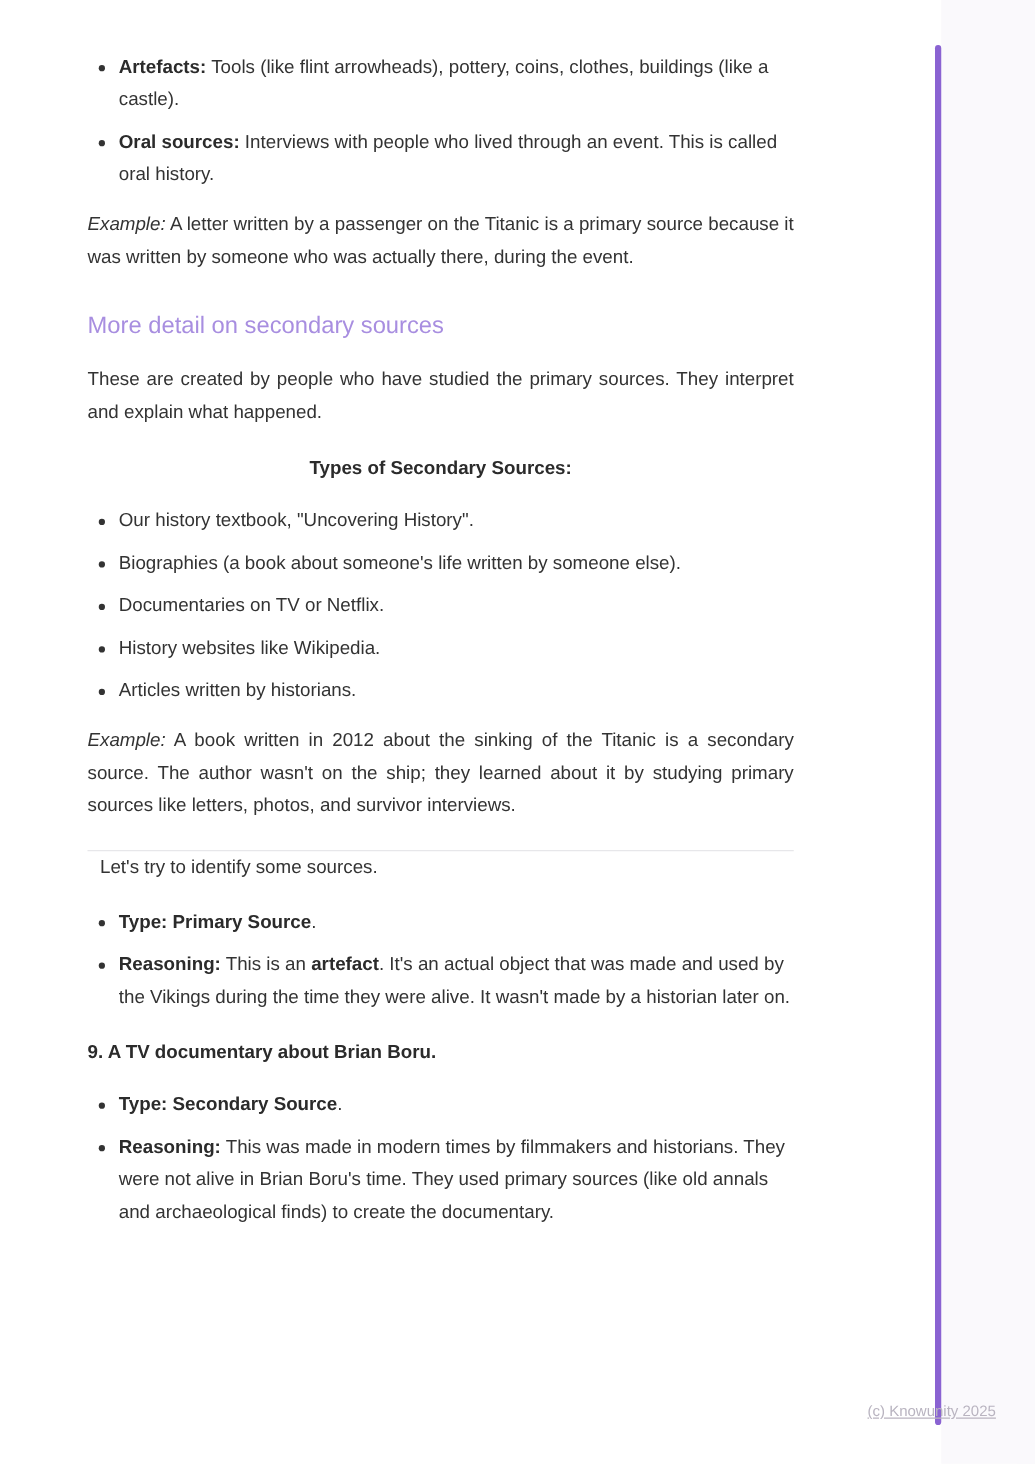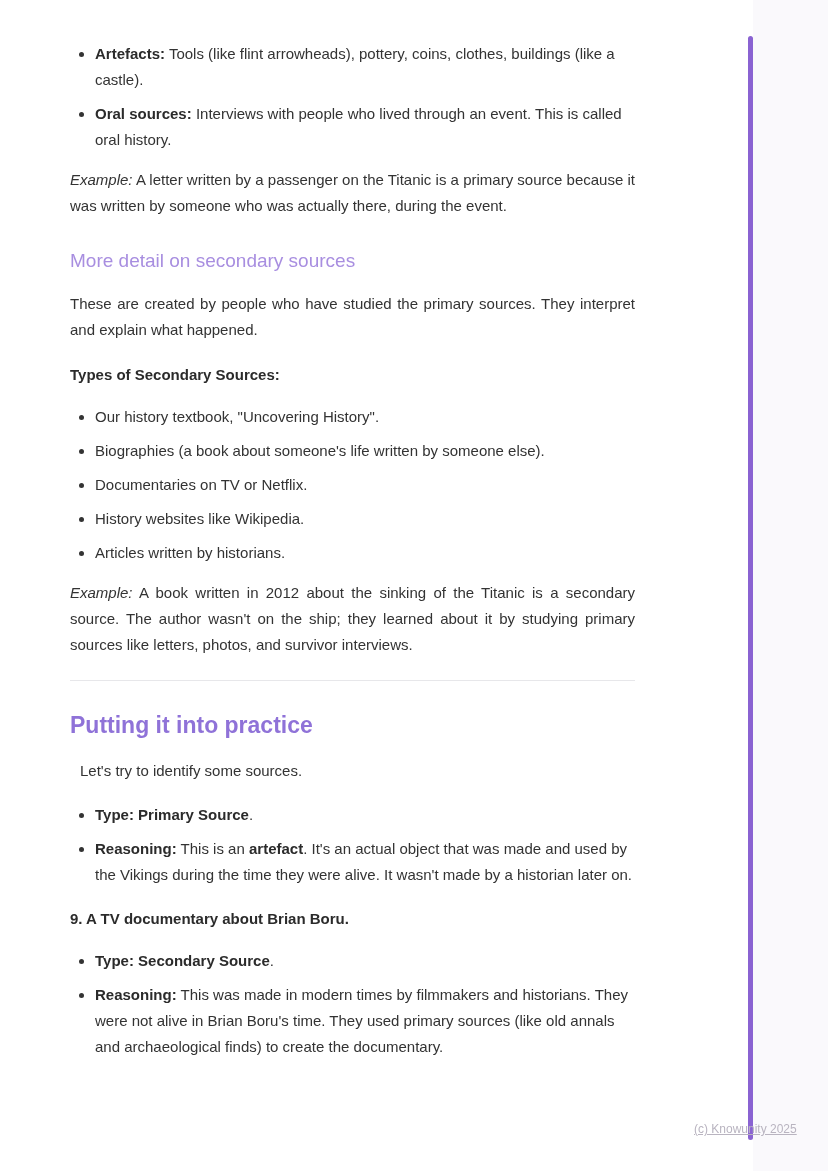--- a/index.html
+++ b/index.html
@@ -42,21 +42,21 @@
   ul.bullets { margin-bottom: 8px; }
   strong { font-weight: 700; color: #2b2b2b; }
   em { font-style: italic; }
   p.example { margin: 14px 0 22px; }
   h3.section-heading {
     font-size: 19px; line-height: 24px; font-weight: 400;
     color: var(--heading-secondary, #a88ee0);
     margin: 30px 0 18px;
   }
   p.body-para { margin-bottom: 0; }
-  p.types-label { font-weight: 700; margin: 19px 0 16px; color: #2b2b2b; }
+  p.types-label { font-weight: 700; margin: 19px 0 16px; color: #2b2b2b; text-align: center; }
   hr.divider {
     border: none; border-top: 1px solid #e7e7ea;
     margin-top: 20px;
   }
   h2.main-heading {
     font-size: 23px; line-height: 30px; font-weight: 700;
     color: var(--heading-primary, #8f72d8);
     margin: 29px 0 18px;
   }
   p.practice-intro { margin-bottom: 18px; margin-left: 10px; }
@@ -108,21 +108,20 @@
       <li>Articles written by historians.</li>
     </ul>
 
     <p class="example justify">
       <em>Example:</em>
       <span>A book written in 2012 about the sinking of the Titanic is a secondary source. The author wasn't on the ship; they learned about it by studying primary sources like letters, photos, and survivor interviews.</span>
     </p>
 
     <hr class="divider">
 
-    <h2 class="main-heading">Putting it into practice</h2>
 
     <p class="practice-intro">Let's try to identify some sources.</p>
 
 
     <ul class="bullets">
       <li><strong>Type: Primary Source</strong><span>.</span></li>
       <li>
         <strong>Reasoning:</strong>
         <span>This is an </span><strong>artefact</strong><span>. It's an actual object that was made and used by the Vikings during the time they were alive. It wasn't made by a historian later on.</span>
       </li>

